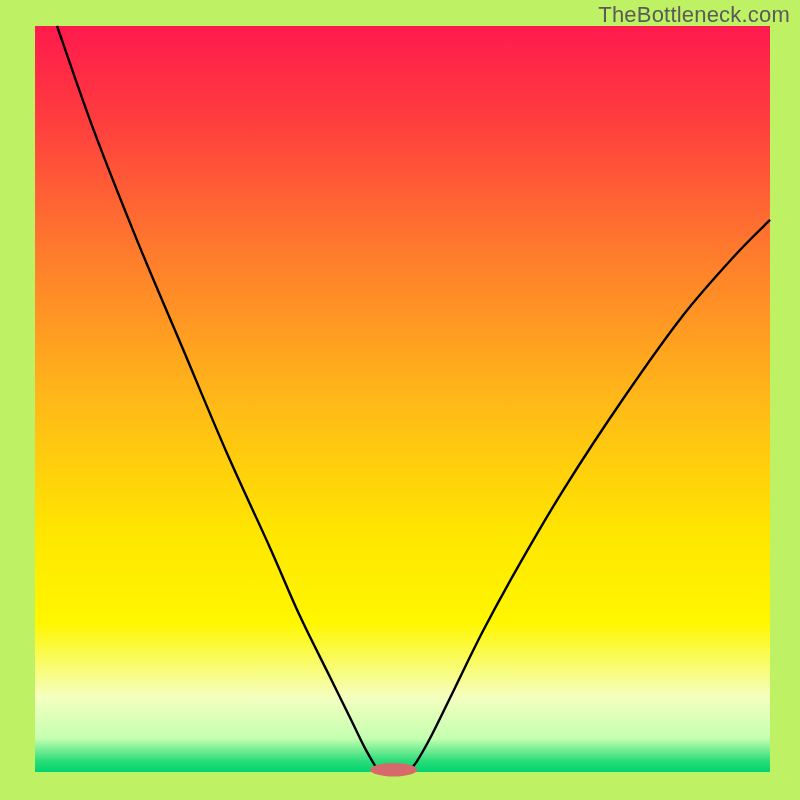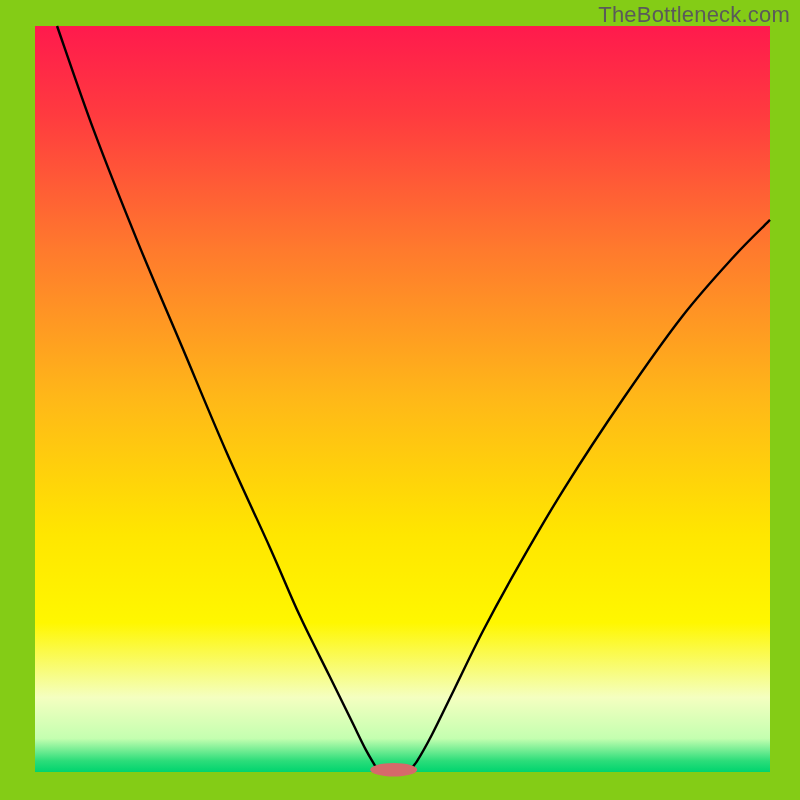--- a/index.html
+++ b/index.html
@@ -8,21 +8,21 @@
     width: 800px;
     height: 800px;
     overflow: hidden;
     background: #000;
     font-family: Arial, Helvetica, sans-serif;
   }
   .frame {
     position: relative;
     width: 800px;
     height: 800px;
-    background: #84cc16;
+    background: #bef264;
   }
   .watermark {
     position: absolute;
     top: 2px;
     right: 10px;
     color: #5a5a5a;
     font-size: 22px;
     font-weight: 500;
     letter-spacing: 0.2px;
     z-index: 5;

